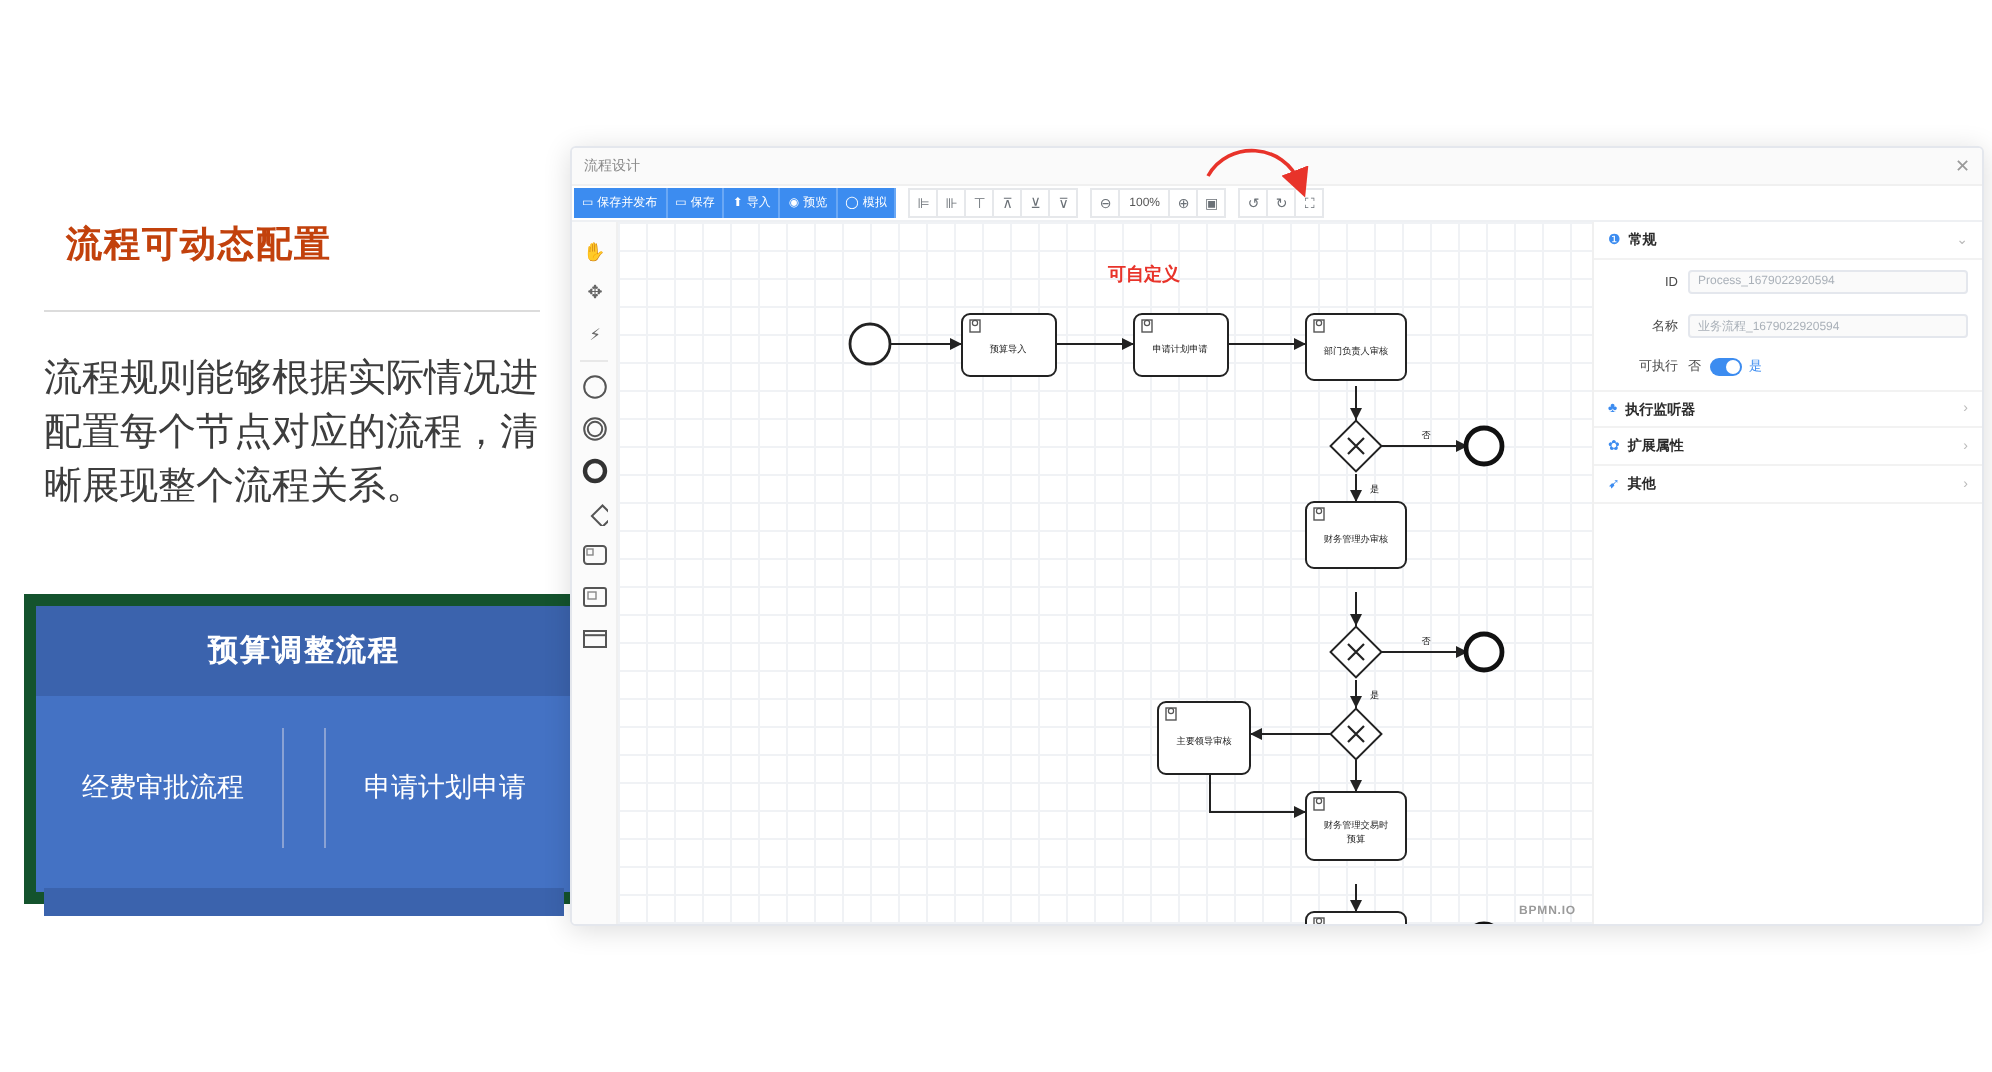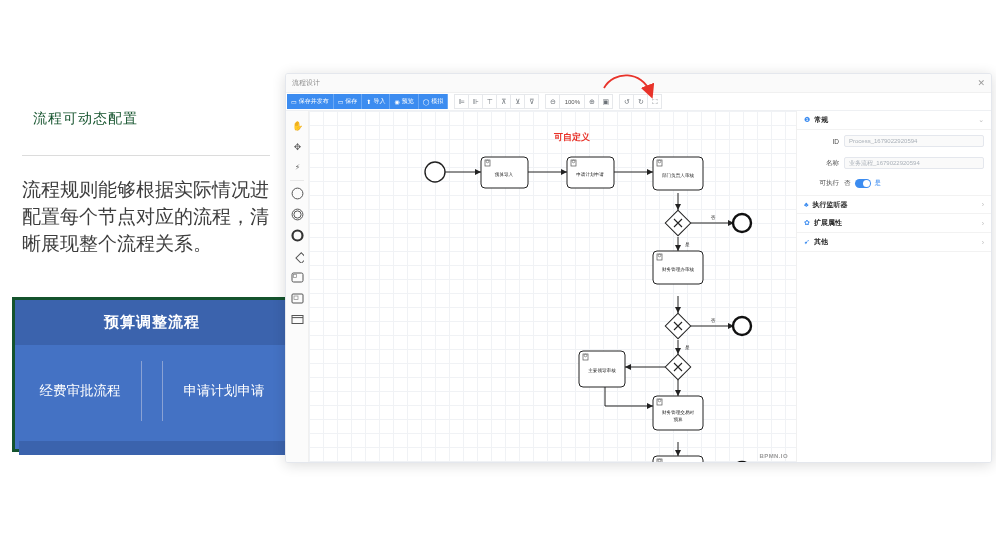--- a/index.html
+++ b/index.html
@@ -8,37 +8,37 @@
     background:#ffffff;
     font-family:"Liberation Sans","DejaVu Sans",sans-serif;
     position:relative;
   }
 
   
   #left-panel { position:absolute; left:0; top:0; width:290px; height:536px; }
 
   #headline {
     position:absolute; left:33px; top:110px;
-    font-size:14px; font-weight:normal; color:#14532d;
+    font-size:18px; font-weight:bold; color:#c2410c;
     letter-spacing:1px;
   }
   #headline-rule {
     position:absolute; left:22px; top:155px; width:248px; height:1px;
     background:#dcdcdc;
   }
   #body-copy {
     position:absolute; left:22px; top:176px; width:250px;
     font-size:19px; color:#3d3d3d; line-height:27px;
   }
   #body-copy span { display:block; }
 
   
   #flow-table {
     position:absolute; left:12px; top:297px; width:280px; height:155px;
-    background:#4472c4; border:3px solid #14532d;
+    background:#4472c4; border:6px solid #14532d;
   }
   #table-header {
     height:45px; background:#3b63ad;
     display:flex; align-items:center; justify-content:center;
     color:#ffffff; font-size:15px; font-weight:bold; letter-spacing:1px;
   }
   #table-cells {
     display:flex; height:92px; padding:16px 4px; gap:20px;
   }
   .table-cell {

